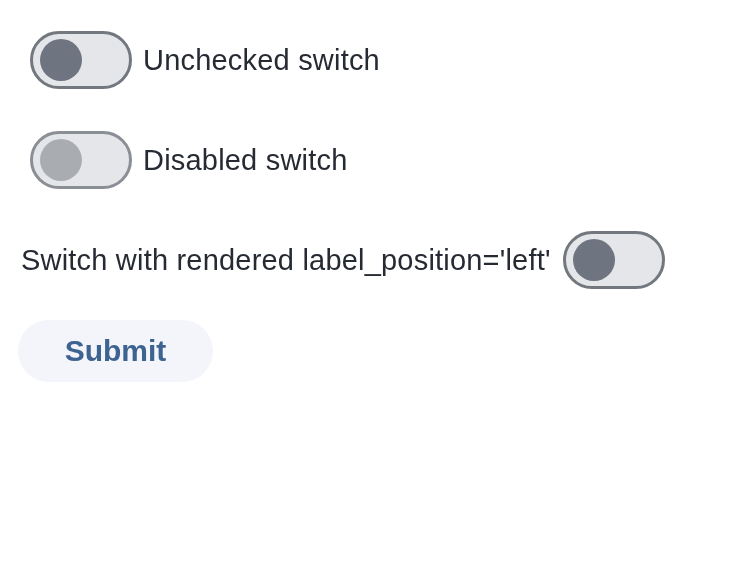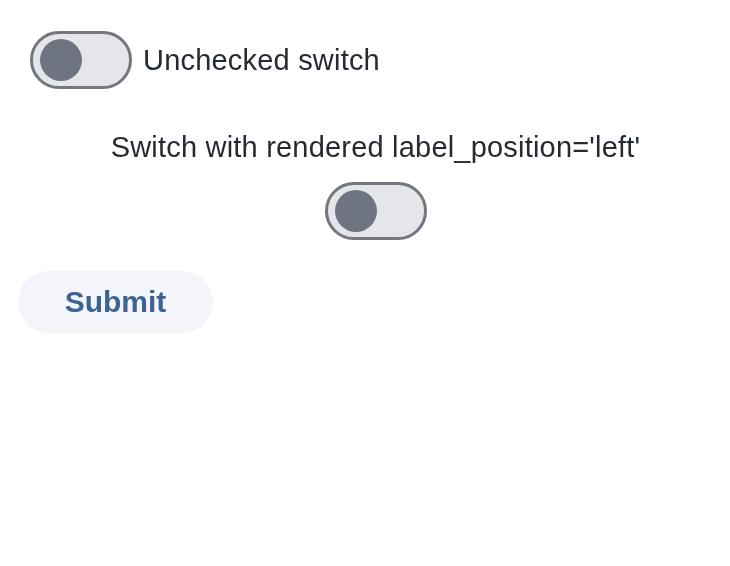--- a/index.html
+++ b/index.html
@@ -18,21 +18,21 @@
     padding: 31px 0 0 21px;
     border-radius: 26px;
   }
   .row {
     display: flex;
     align-items: center;
     gap: 11px;
     margin-bottom: 42px;
   }
   .row.switch-first { margin-left: 9px; }
-  .row.label-first { gap: 18px; flex-direction: column; }
+  .row.label-first { gap: 12px; }
 
   
   .switch {
     position: relative;
     flex: none;
     width: 96px;
     height: 52px;
     border: 3px solid #73787f;
     border-radius: 29px;
     background: #e4e6ea;
@@ -98,20 +98,26 @@
 <div class="app">
 
   <div class="row switch-first">
     <div class="switch" role="switch" aria-checked="false">
       <div class="knob"></div>
     </div>
     <div class="label">Unchecked switch</div>
   </div>
 
 
+  <div class="row switch-first">
+    <div class="switch disabled" role="switch" aria-checked="false" aria-disabled="true">
+      <div class="knob"></div>
+    </div>
+    <div class="label">Disabled switch</div>
+  </div>
 
   <div class="row label-first">
     <div class="label">Switch with rendered label_position='left'</div>
     <div class="switch" role="switch" aria-checked="false">
       <div class="knob"></div>
     </div>
   </div>
 
   <div class="btn-row">
     <button class="submit">Submit</button>

